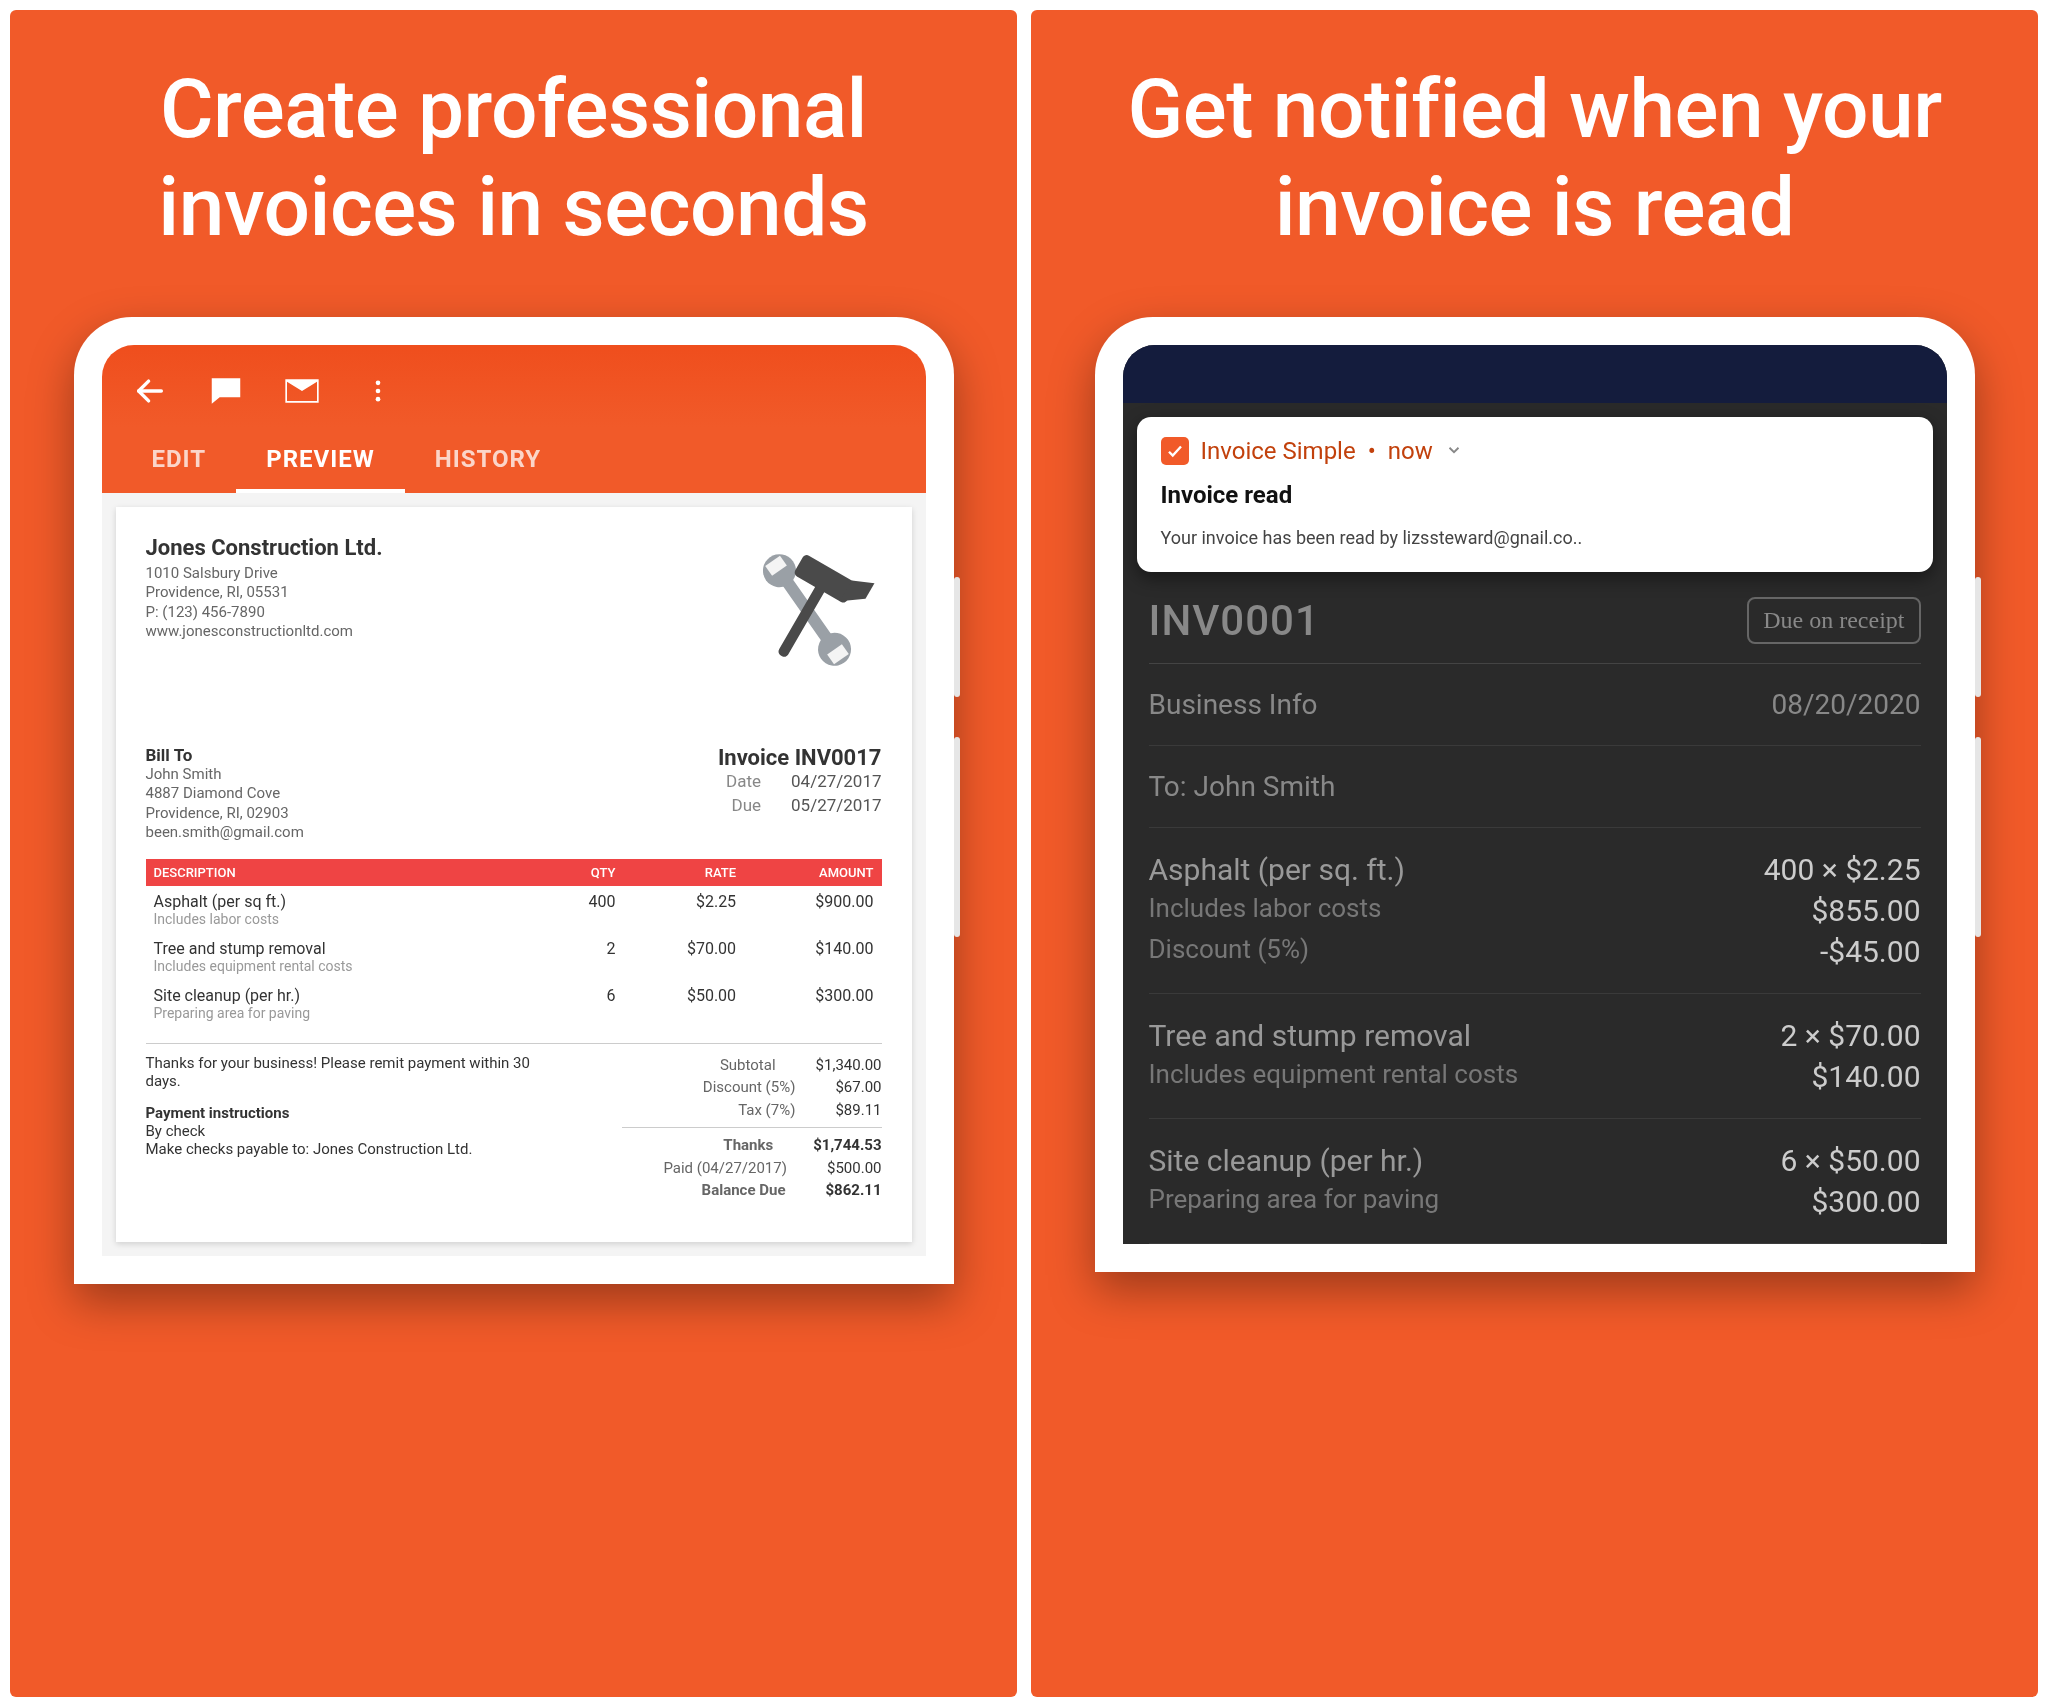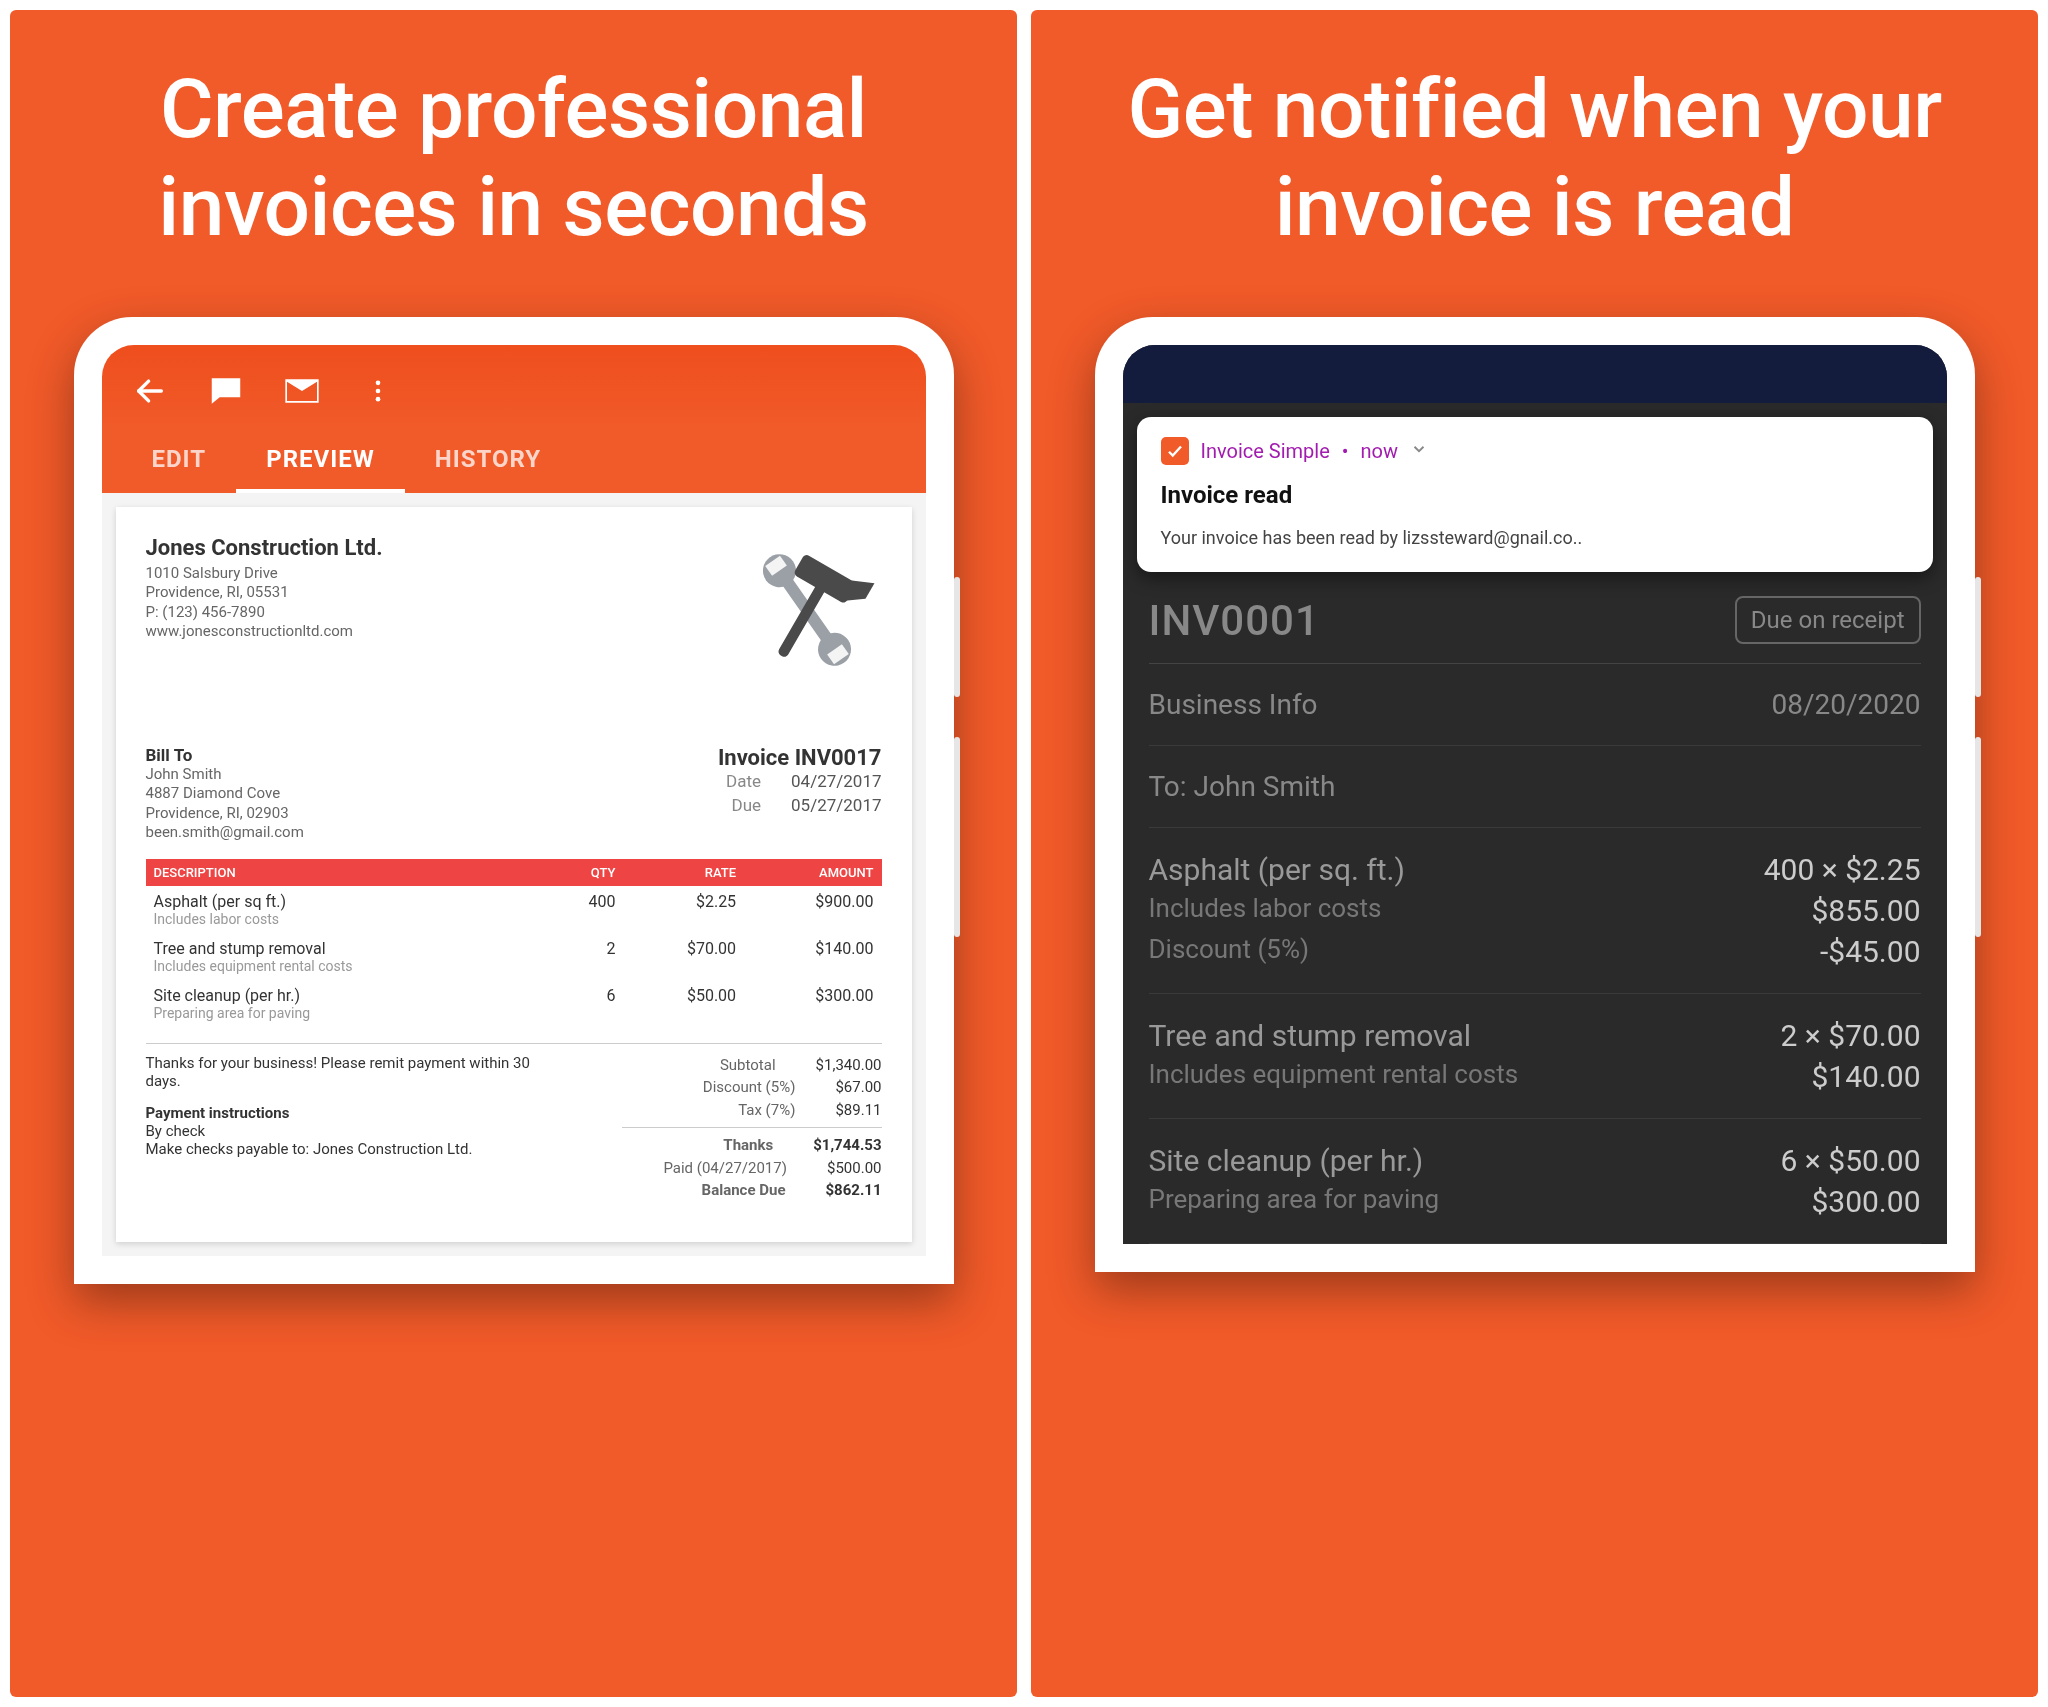--- a/index.html
+++ b/index.html
@@ -123,28 +123,28 @@
   
   .screen2 {
     background: #2a2a2a;
     color: #bbb;
     position: relative;
   }
   .notif {
     background:#fff; color:#222; margin:14px; border-radius:14px;
     padding:20px 24px 24px; box-shadow:0 6px 18px rgba(0,0,0,.45);
   }
-  .notif-head { display:flex; align-items:center; gap:12px; font-size:20px; color:#a21caf; }
+  .notif-head { display:flex; align-items:center; gap:12px; font-size:24px; color:#c2410c; }
   .notif-badge { width:28px; height:28px; background:#f15a29; border-radius:5px; display:flex;align-items:center;justify-content:center;}
   .notif-title { font-weight:700; font-size:24px; color:#111; margin-top:16px; }
   .notif-body { font-size:18px; color:#444; margin-top:18px; }
   .dim { padding: 0 26px; }
   .dim-head { display:flex; justify-content:space-between; align-items:center; padding:10px 0 18px; border-bottom:1px solid #444;}
   .invnum { font-size:42px; font-weight:500; color:#888; letter-spacing:1px;}
-  .due-chip { border:2px solid #666; color:#888; padding:8px 14px; border-radius:8px; font-size:24px;}
+  .due-chip { border:2px solid #666; color:#888; padding:8px 14px; border-radius:8px; font-size:24px;font-family:Liberation Serif, serif;}
   .row2 { display:flex; justify-content:space-between; padding:24px 0; font-size:28px; color:#888; border-bottom:1px solid #3a3a3a;}
   .items2 .item { padding:24px 0; border-bottom:1px solid #3a3a3a; }
   .items2 .line1 { display:flex; justify-content:space-between; font-size:30px; color:#999;}
   .items2 .line2 { display:flex; justify-content:space-between; font-size:30px; color:#999; margin-top:6px;}
   .items2 .sub2 { color:#777; font-size:26px; }
   .items2 .amt { color:#ccc; }
   .topshade {
     background:#141c3d; height:58px;
   }
 </style>

